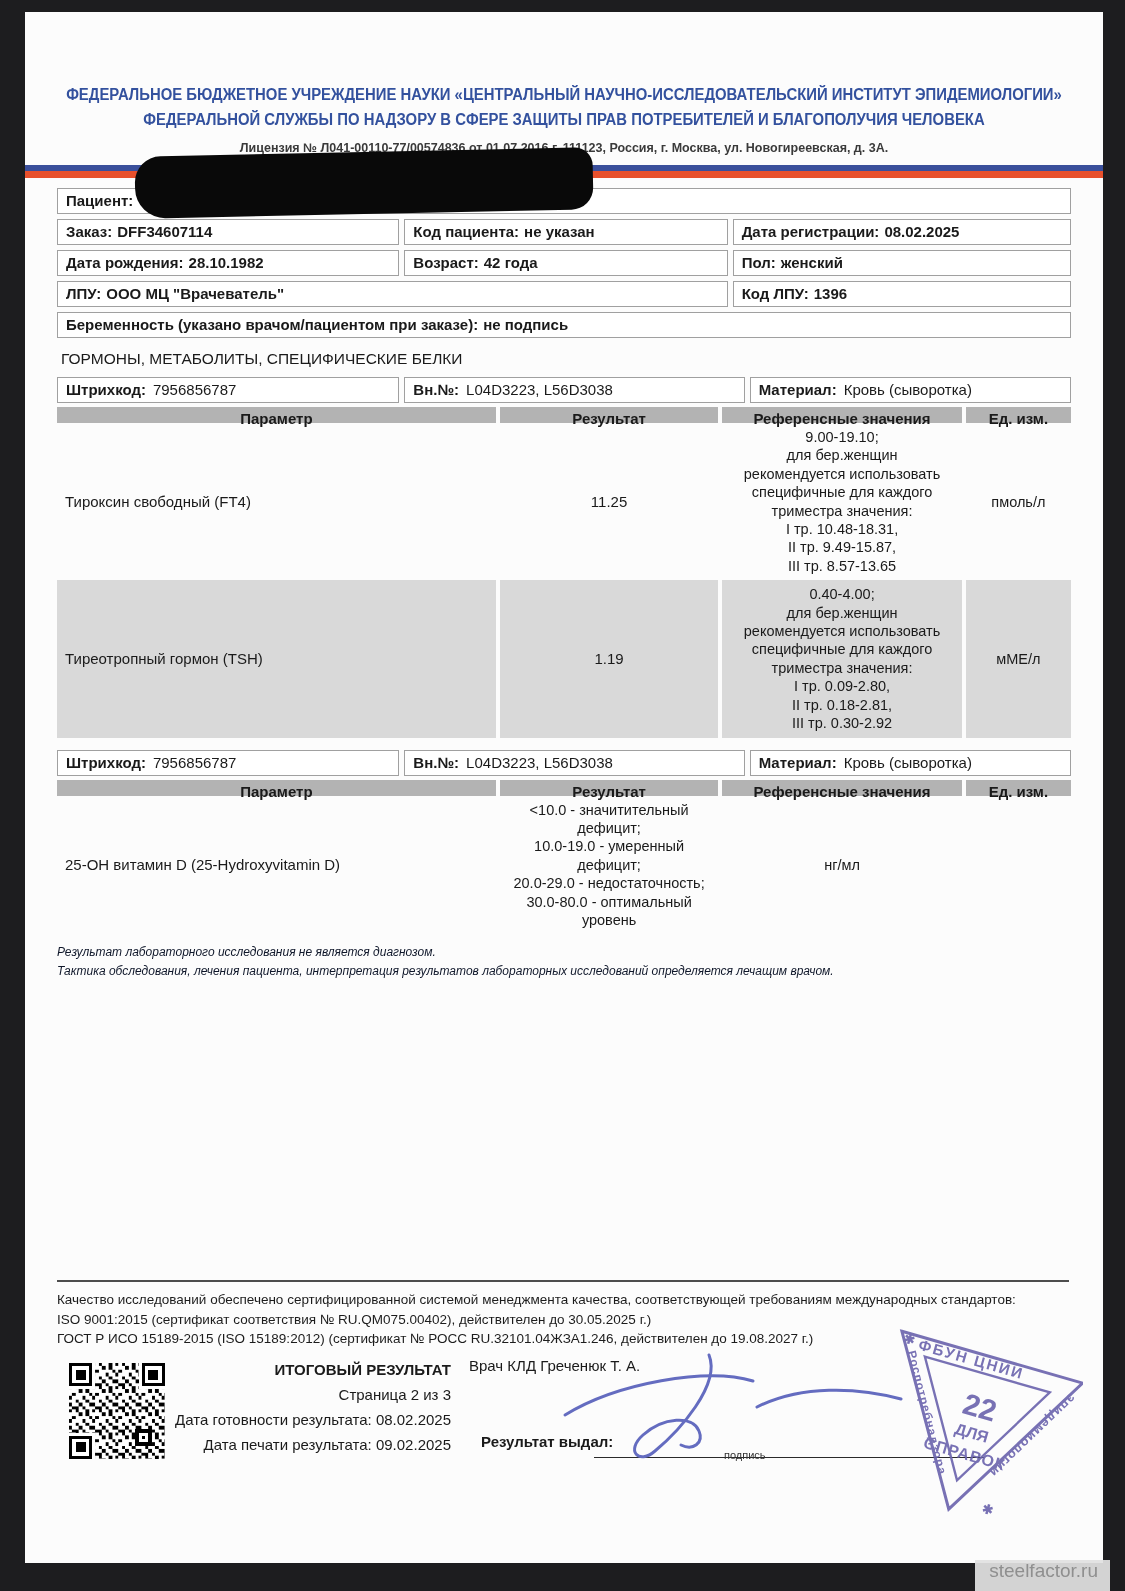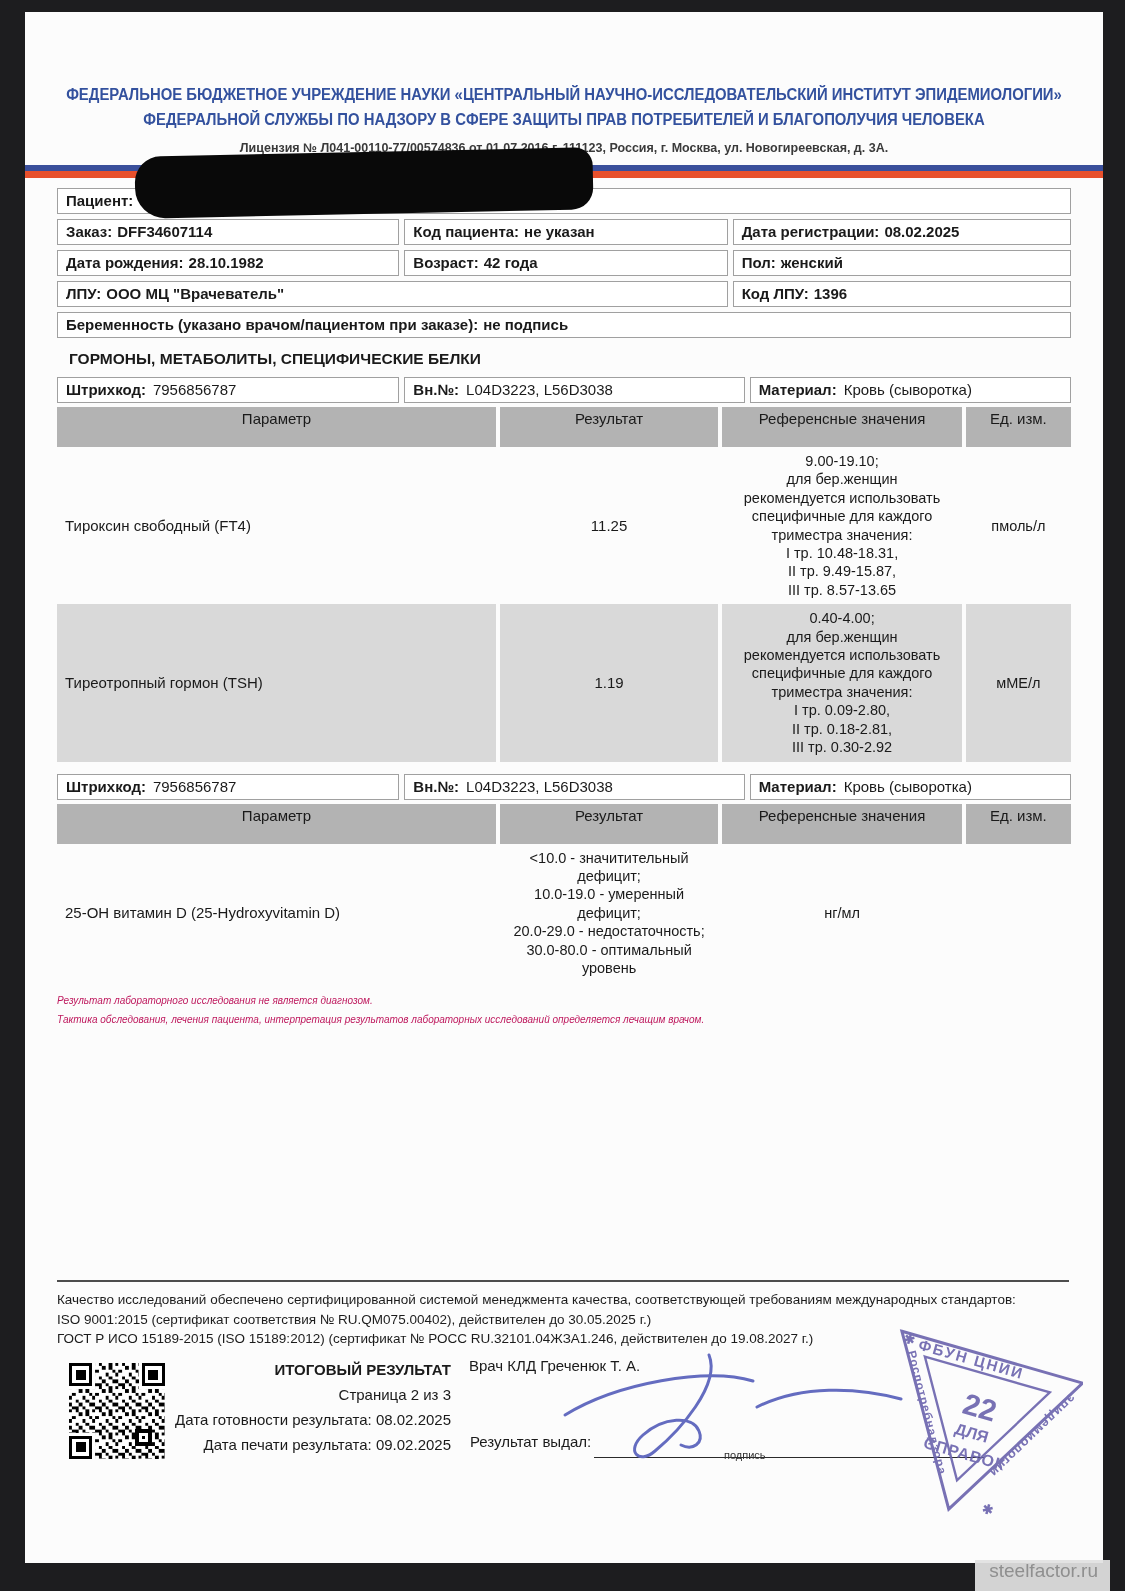--- a/index.html
+++ b/index.html
@@ -41,40 +41,40 @@
     border:1px solid #a0a0a0; background:#fff;
     height:22px; line-height:22px; padding:1px 8px;
     font-size:15px; white-space:nowrap; overflow:hidden;
   }
   .pbox .lab { font-weight:700; }
   .pbox .pval { font-weight:700; margin-left:5px; }
   .pbox .bval { font-weight:400; margin-left:7px; }
   .span-all { grid-column:1 / -1; }
   .span-two { grid-column:1 / 3; }
 
-  .section-title { font-weight:700; font-size:15.5px; margin:12px 0 9px 12px; }
+  .section-title { font-weight:400; font-size:15.5px; margin:12px 0 9px 4px; }
 
   
   .rhead, .rrow { display:grid; grid-template-columns:438fr 218fr 239fr 105fr; column-gap:4px; }
   .rhead .hc {
-    background:#b3b3b3; font-weight:400; font-size:15px;
-    height:40px; line-height:24px; text-align:center;
+    background:#b3b3b3; font-weight:700; font-size:15px;
+    height:16px; line-height:24px; text-align:center;
   }
   .rrow .c { background:transparent; display:flex; align-items:center; justify-content:center; }
   .rrow.shaded .c { background:#d9d9d9; }
   .c-param { justify-content:flex-start !important; padding-left:8px; font-size:15px; }
   .c-res { font-size:15px; }
   .c-ref {
     font-size:14.5px; line-height:18.4px; text-align:center;
     white-space:pre-line; padding:5px 2px;
   }
   .c-unit { font-size:14.5px; }
   .tgap { height:12px; }
 
-  .footnotes { margin-top:9px; font-style:italic; font-size:10px; line-height:19px; color:#be185d; }
+  .footnotes { margin-top:9px; font-style:italic; font-size:12px; line-height:19px; color:#0f172a; }
 
   
   .redact {
     position:absolute; background:#090909;
     left:110px; top:140px; width:458px; height:62px;
     border-radius:26px 18px 22px 30px;
     transform:rotate(-1.2deg);
   }
 
   
@@ -84,21 +84,21 @@
 
   .resflex { display:flex; margin-top:4px; }
   .qr { width:96px; height:96px; margin-left:12px; margin-top:10px; flex:none; }
   .midcol {
     width:286px; flex:none; text-align:right;
     font-size:15px; line-height:25px; margin-top:4px;
   }
   .midcol .frl { font-weight:700; }
   .rightcol { flex:1; margin-left:18px; position:relative; height:150px; font-size:15px; }
   .doctor { margin-top:4px; }
-  .issued { position:absolute; left:1px; top:80px; font-weight:400; }
+  .issued { position:absolute; left:12px; top:80px; font-weight:700; }
   .sigline { position:absolute; left:125px; top:104px; width:390px; border-top:1.6px solid #2a2a2a; }
   .sigcaption { position:absolute; left:255px; top:96px; font-size:11px; color:#333; }
   .sigsvg { position:absolute; left:88px; top:-8px; width:360px; height:130px; }
 
   
   .stamp { position:absolute; left:838px; top:1298px; width:220px; height:225px; opacity:0.9; }
 
   
   .watermark {
     position:absolute; right:15px; bottom:0;

